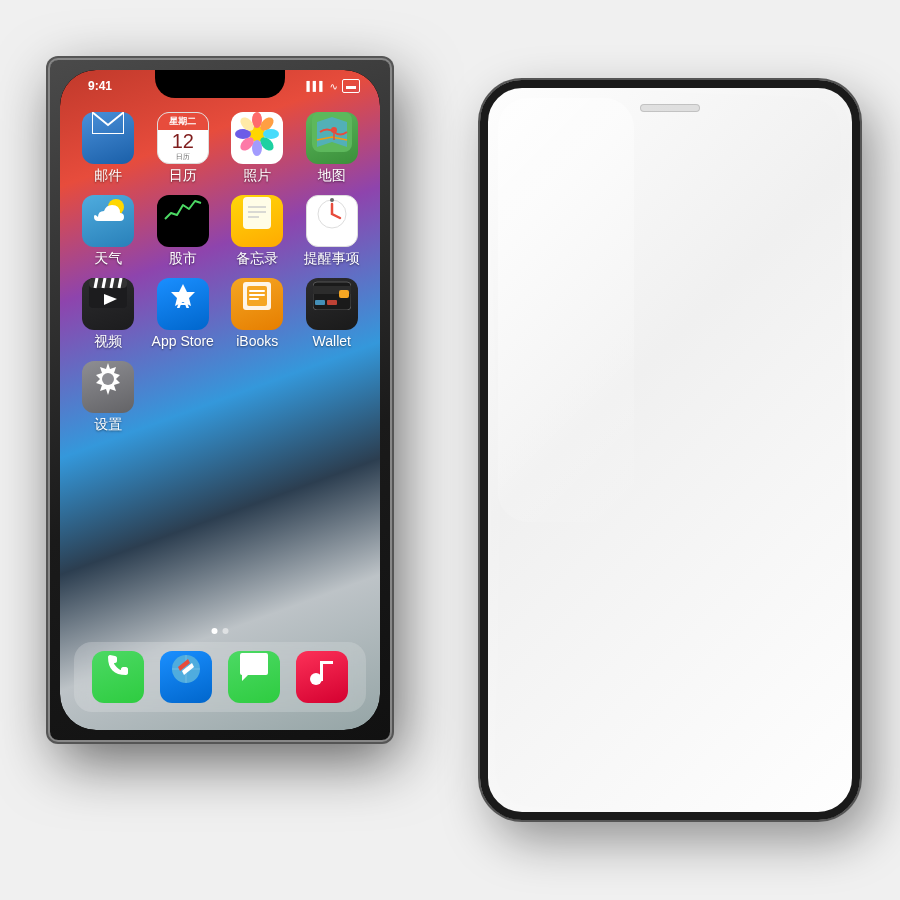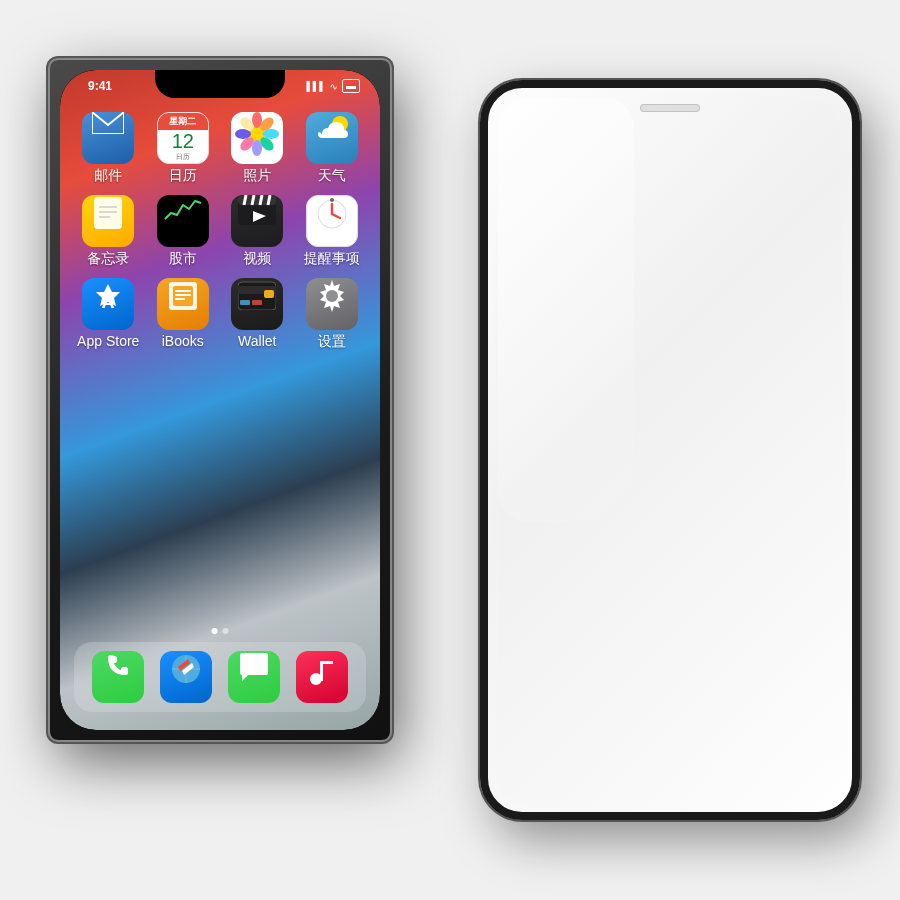--- a/index.html
+++ b/index.html
@@ -293,21 +293,21 @@
                   <path d="M0 0 L0 22 L32 22 L32 0" fill="none" stroke="white" stroke-width="2"></path>
                 </svg>
             </div>
             <span class="app-label">邮件</span>
           </div>
 
           <div class="app-icon">
             <div class="app-icon-img calendar-bg">
               <div style="display:flex;flex-direction:column;align-items:center;width:100%;">
                 <div style="background:#e74c3c;width:100%;text-align:center;font-size:9px;color:white;padding:2px 0;font-weight:600;border-radius:5px 5px 0 0;">星期二</div>
-                <div style="font-size:20px;font-weight:300;color:#15803d;line-height:1.1;">12</div>
+                <div style="font-size:20px;font-weight:300;color:#7f1d1d;line-height:1.1;">12</div>
                 <div style="font-size:7px;color:#666;">日历</div>
               </div>
             </div>
             <span class="app-label" style="color:white;">日历</span>
           </div>
 
           <div class="app-icon">
             <div class="app-icon-img photos-bg">
               <svg width="44" height="44" viewBox="0 0 44 44">
                 <circle cx="22" cy="22" r="8" fill="#FFD700"></circle>
@@ -320,80 +320,93 @@
                   <ellipse cx="22" cy="8" rx="5" ry="8" fill="#fd79a8" transform="rotate(225 22 22)"></ellipse>
                   <ellipse cx="22" cy="8" rx="5" ry="8" fill="#6c5ce7" transform="rotate(270 22 22)"></ellipse>
                   <ellipse cx="22" cy="8" rx="5" ry="8" fill="#ffeaa7" transform="rotate(315 22 22)"></ellipse>
                 </g>
               </svg>
             </div>
             <span class="app-label">照片</span>
           </div>
 
 
+          <div class="app-icon">
+            <div class="app-icon-img maps-bg">
+              <svg width="40" height="40" viewBox="0 0 40 40">
+                <rect width="40" height="40" rx="8" fill="#5db85c"></rect>
+                <path d="M5 10 L20 5 L35 10 L35 35 L20 30 L5 35 Z" fill="#4facde" opacity="0.7"></path>
+                <path d="M8 20 Q15 15 22 20 Q28 25 35 20" fill="none" stroke="#e74c3c" stroke-width="2"></path>
+                <path d="M5 28 L20 25 L35 28" fill="none" stroke="#f39c12" stroke-width="1.5"></path>
+                <circle cx="22" cy="18" r="3" fill="#e74c3c"></circle>
+                <path d="M22 18 L22 28" stroke="#e74c3c" stroke-width="1.5"></path>
+              </svg>
+            </div>
+            <span class="app-label">地图</span>
+          </div>
 
 
           <div class="app-icon">
             <div class="app-icon-img weather-bg">
               <svg width="40" height="36" viewBox="0 0 40 36">
                 <circle cx="28" cy="12" r="8" fill="#FFD700"></circle>
                 <path d="M10 22 Q10 16 16 16 Q18 10 24 10 Q32 10 32 18 Q36 18 36 22 Q36 26 32 26 L10 26 Q6 26 6 22 Q6 18 10 22Z" fill="white"></path>
               </svg>
             </div>
             <span class="app-label">天气</span>
           </div>
 
 
           <div class="app-icon">
+            <div class="app-icon-img stocks-bg">
+              <svg width="40" height="30" viewBox="0 0 40 30">
+                <polyline points="2,24 8,18 14,20 20,10 26,14 32,6 38,8" fill="none" stroke="#4cd964" stroke-width="2" stroke-linejoin="round"></polyline>
+              </svg>
+            </div>
+            <span class="app-label">股市</span>
+          </div>
+
+          <div class="app-icon">
             <div class="app-icon-img notes-bg">
               <svg width="36" height="36" viewBox="0 0 36 36">
                 <rect x="4" y="2" width="28" height="32" rx="4" fill="#fffde7"></rect>
                 <line x1="9" y1="12" x2="27" y2="12" stroke="#ccc" stroke-width="1.5"></line>
                 <line x1="9" y1="17" x2="27" y2="17" stroke="#ccc" stroke-width="1.5"></line>
                 <line x1="9" y1="22" x2="20" y2="22" stroke="#ccc" stroke-width="1.5"></line>
               </svg>
             </div>
             <span class="app-label">备忘录</span>
           </div>
 
           <div class="app-icon">
-            <div class="app-icon-img stocks-bg">
-              <svg width="40" height="30" viewBox="0 0 40 30">
-                <polyline points="2,24 8,18 14,20 20,10 26,14 32,6 38,8" fill="none" stroke="#4cd964" stroke-width="2" stroke-linejoin="round"></polyline>
-              </svg>
-            </div>
-            <span class="app-label">股市</span>
+            <div class="app-icon-img reminders-bg">
+              <svg width="36" height="36" viewBox="0 0 36 36">
+                <circle cx="18" cy="18" r="14" fill="#fff" stroke="#ddd" stroke-width="1"></circle>
+                <path d="M18 8 L18 18 L26 22" fill="none" stroke="#e74c3c" stroke-width="2.5" stroke-linecap="round"></path>
+                <circle cx="18" cy="4" r="2" fill="#666"></circle>
+              </svg>
+            </div>
+            <span class="app-label">提醒事项</span>
           </div>
 
           <div class="app-icon">
             <div class="app-icon-img videos-bg">
               <svg width="38" height="30" viewBox="0 0 38 30">
                 <rect width="38" height="30" rx="4" fill="#1c1c1e"></rect>
 
                 <rect x="0" y="0" width="38" height="10" rx="4" fill="#333"></rect>
                 <line x1="8" y1="0" x2="6" y2="10" stroke="white" stroke-width="3"></line>
                 <line x1="16" y1="0" x2="14" y2="10" stroke="white" stroke-width="3"></line>
                 <line x1="24" y1="0" x2="22" y2="10" stroke="white" stroke-width="3"></line>
                 <line x1="32" y1="0" x2="30" y2="10" stroke="white" stroke-width="3"></line>
 
                 <polygon points="15,16 15,27 28,21" fill="white"></polygon>
               </svg>
             </div>
             <span class="app-label">视频</span>
-          </div>
-
-          <div class="app-icon">
-            <div class="app-icon-img reminders-bg">
-              <svg width="36" height="36" viewBox="0 0 36 36">
-                <circle cx="18" cy="18" r="14" fill="#fff" stroke="#ddd" stroke-width="1"></circle>
-                <path d="M18 8 L18 18 L26 22" fill="none" stroke="#e74c3c" stroke-width="2.5" stroke-linecap="round"></path>
-                <circle cx="18" cy="4" r="2" fill="#666"></circle>
-              </svg>
-            </div>
-            <span class="app-label">提醒事项</span>
           </div>
 
           <div class="app-icon">
             <div class="app-icon-img appstore-bg">
               <svg width="36" height="36" viewBox="0 0 36 36">
                 <path d="M18 6 L22 14 L30 14 L24 20 L26 28 L18 24 L10 28 L12 20 L6 14 L14 14 Z" fill="white"></path>
 
                 <text x="18" y="30" text-anchor="middle" fill="white" font-size="18" font-weight="bold" font-family="Arial">A</text>
               </svg>
             </div>

